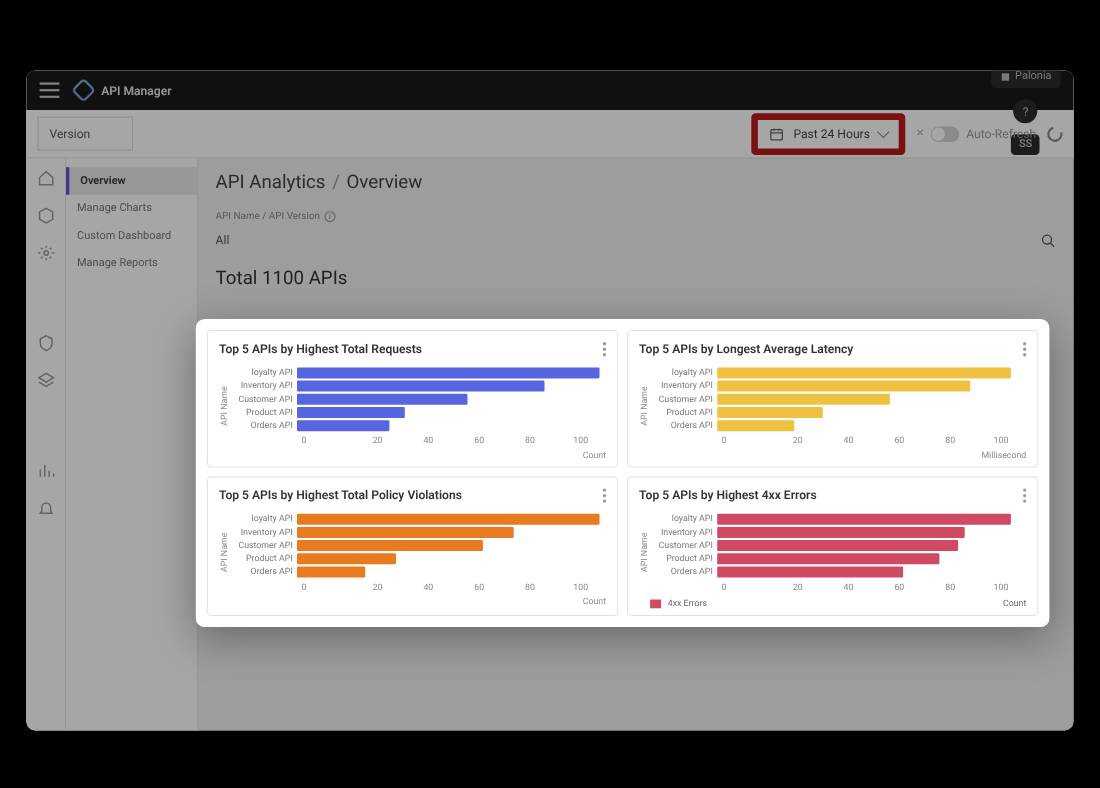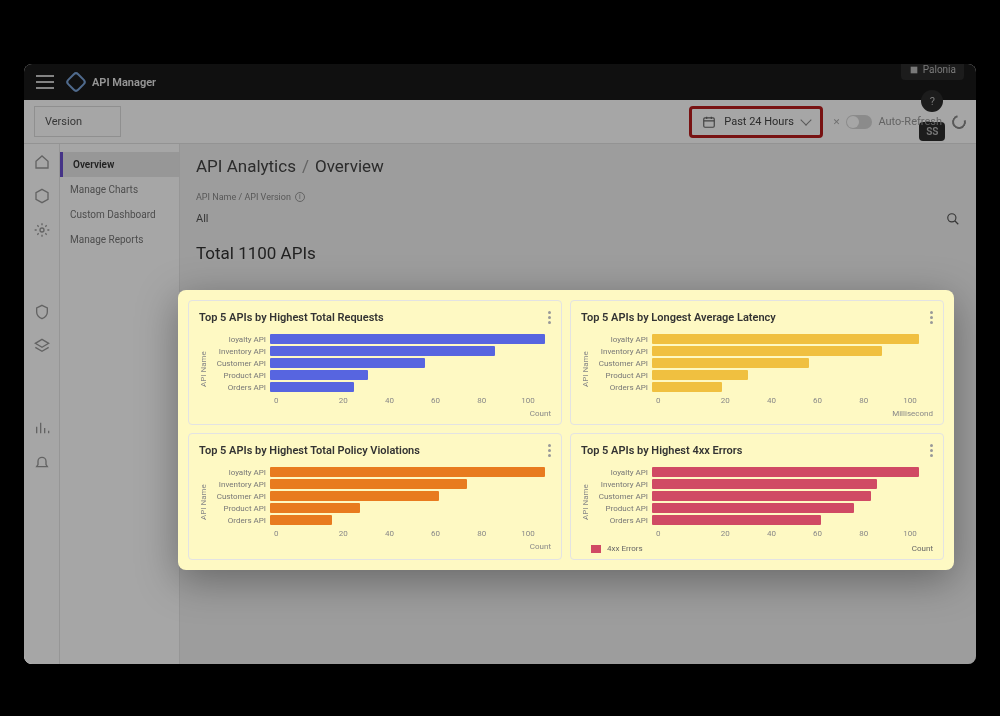--- a/index.html
+++ b/index.html
@@ -16,21 +16,21 @@
   .bell-box { background: #7a3fcf; width: 26px; height: 26px; border-radius: 4px; display: flex; align-items: center; justify-content: center; }
   .bell { width: 12px; height: 12px; }
   .top-pill { background: #2b2b2b; padding: 5px 8px; border-radius: 4px; font-size: 10px; display: flex; align-items: center; gap: 4px; }
   .help { background: #2b2b2b; width: 22px; height: 22px; border-radius: 11px; display: flex; align-items: center; justify-content: center; font-size: 11px; }
   .avatar { background: #2b2b2b; padding: 4px 7px; border-radius: 4px; font-size: 10px; font-weight: 600; }
 
   
   .secbar { height: 44px; background: #fff; border-bottom: 1px solid #e2e2e2; display: flex; align-items: center; padding: 0 10px; }
   .env { border: 1px solid #dcdcdc; padding: 8px 38px 8px 10px; font-size: 11px; color: #555; }
   .sec-right { margin-left: auto; display: flex; align-items: center; gap: 10px; }
-  .time-btn { border: 3px solid #b91c1c; border-radius: 4px; padding: 6px 10px; display: flex; align-items: center; gap: 8px; font-size: 11px; color: #444; }
+  .time-btn { border: 6px solid #b91c1c; border-radius: 4px; padding: 6px 10px; display: flex; align-items: center; gap: 8px; font-size: 11px; color: #444; }
   .chev { width: 8px; height: 8px; border-right: 1.5px solid #888; border-bottom: 1.5px solid #888; transform: rotate(45deg); margin-top: -3px; }
   .autoref { display: flex; align-items: center; gap: 6px; font-size: 11px; color: #999; }
   .toggle { width: 26px; height: 14px; background: #d6d6d6; border-radius: 7px; position: relative; }
   .toggle::after { content: ""; position: absolute; left: 1px; top: 1px; width: 12px; height: 12px; background: #fff; border-radius: 6px; }
   .refresh-icon { width: 14px; height: 14px; border: 2px solid #888; border-radius: 50%; border-top-color: transparent; transform: rotate(30deg); }
 
   
   .body-row { display: flex; height: calc(100% - 80px); }
   .rail { width: 36px; background: #fff; border-right: 1px solid #e6e6e6; display: flex; flex-direction: column; align-items: center; padding-top: 10px; gap: 18px; }
   .rail-icon { width: 16px; height: 16px; color: #999; }
@@ -49,31 +49,31 @@
   .search-icon { margin-left: auto; width: 14px; height: 14px; }
   .total-row { display: flex; align-items: center; margin-top: 14px; }
   .total { font-size: 17px; color: #333; }
   .compare { margin-left: auto; display: flex; align-items: center; gap: 8px; font-size: 11px; color: #666; }
   .pill-off { width: 32px; height: 16px; background: #d0d0d0; border-radius: 8px; position: relative; }
   .pill-off::before { content: "✕"; position: absolute; left: -14px; top: -1px; font-size: 10px; color: #666; border: 1px solid #aaa; border-radius: 50%; width: 13px; height: 13px; display: flex; align-items: center; justify-content: center; }
   .pill-off::after { content: ""; position: absolute; left: 1px; top: 1px; width: 14px; height: 14px; background: #888; border-radius: 7px; }
   .saveas { border: 1px solid #ddd; border-radius: 4px; padding: 4px 8px; font-size: 11px; color: #999; display: flex; align-items: center; gap: 4px; }
 
   
-  .panel { position: absolute; left: 178px; top: 290px; width: 776px; background: #fef9c3; border-radius: 8px; box-shadow: 0 10px 40px rgba(0,0,0,0.35); padding: 10px; z-index: 10; }
+  .panel { position: absolute; left: 178px; top: 290px; width: 776px; background: #ffffff; border-radius: 8px; box-shadow: 0 10px 40px rgba(0,0,0,0.35); padding: 10px; z-index: 10; }
   .chart-grid { display: grid; grid-template-columns: 1fr 1fr; gap: 8px; }
   .card { border: 1px solid #e3e3e3; border-radius: 4px; padding: 10px 10px 6px 10px; }
   .card-head { display: flex; align-items: center; }
   .card-title { font-size: 11px; font-weight: 600; color: #333; }
   .dots { margin-left: auto; display: flex; flex-direction: column; gap: 2px; }
   .dots span { width: 3px; height: 3px; background: #999; border-radius: 50%; }
   .chart-body { display: flex; margin-top: 10px; }
   .ylabel { writing-mode: vertical-rl; transform: rotate(180deg); font-size: 8px; color: #888; text-align: center; }
   .bars { flex: 1; margin-left: 4px; }
-  .bar-row { display: flex; align-items: center; margin-bottom: 2px; }
+  .bar-row { display: flex; margin-bottom: 2px; }
   .bar-cat { width: 58px; text-align: right; font-size: 8px; color: #777; padding-right: 4px; overflow: hidden; white-space: nowrap; }
   .bar-track { flex: 1; height: 10px; position: relative; }
   .bar-fill { position: absolute; left: 0; top: 0; height: 100%; border-radius: 1px; }
   .axis { display: flex; margin-left: 62px; margin-top: 4px; }
   .tick { flex: 1; font-size: 8px; color: #888; text-align: center; }
   .tick:first-child { text-align: left; }
   .tick:last-child { }
   .xlabel { font-size: 8px; color: #888; text-align: right; margin-top: 4px; }
   .legend { font-size: 8px; color: #666; display: flex; align-items: center; gap: 6px; margin-top: 6px; margin-left: 10px; }
   .legend-sw { width: 10px; height: 8px; }

